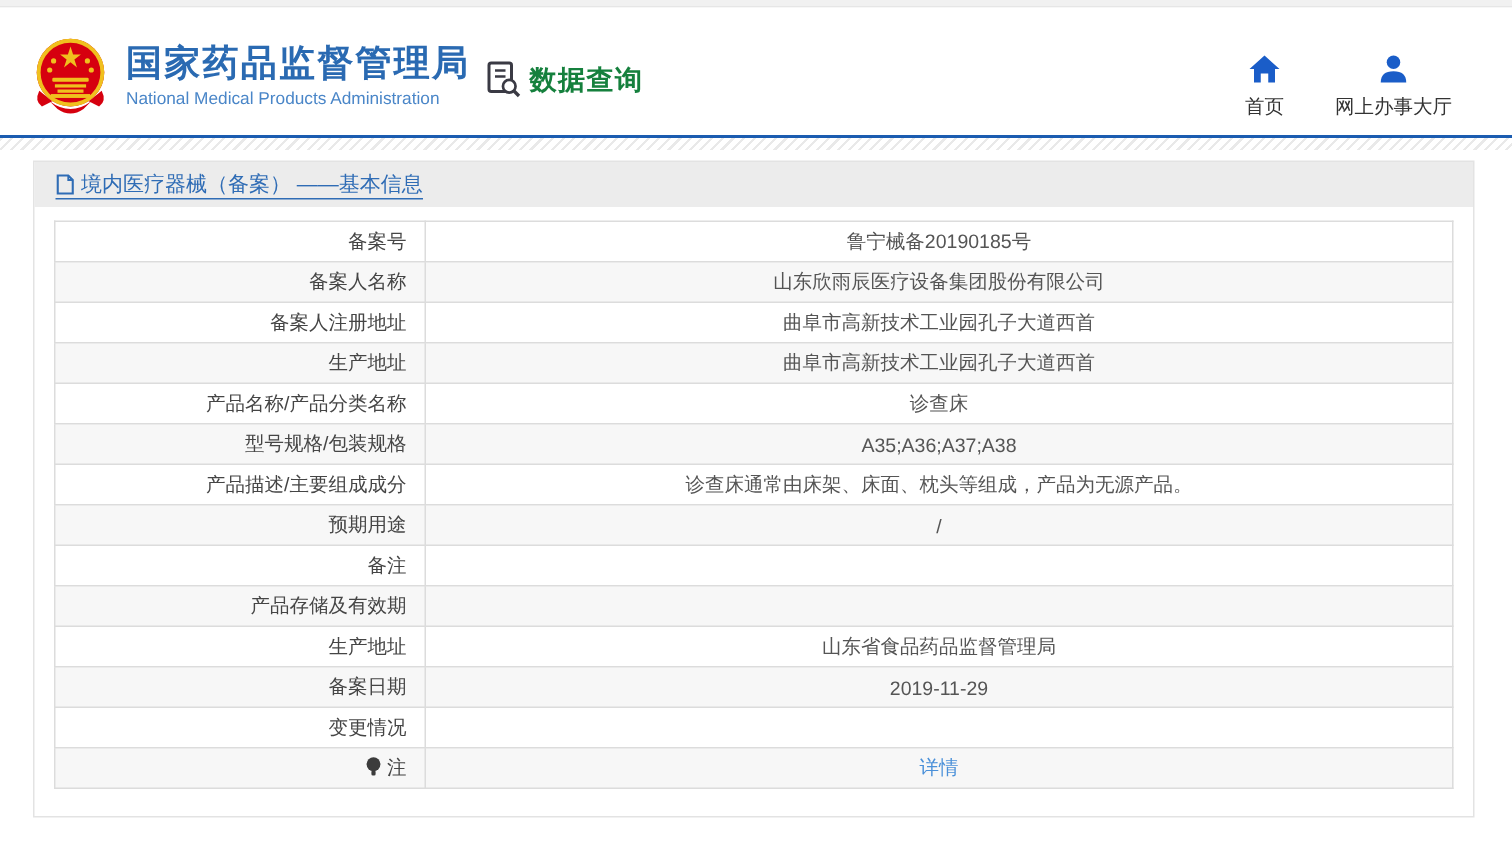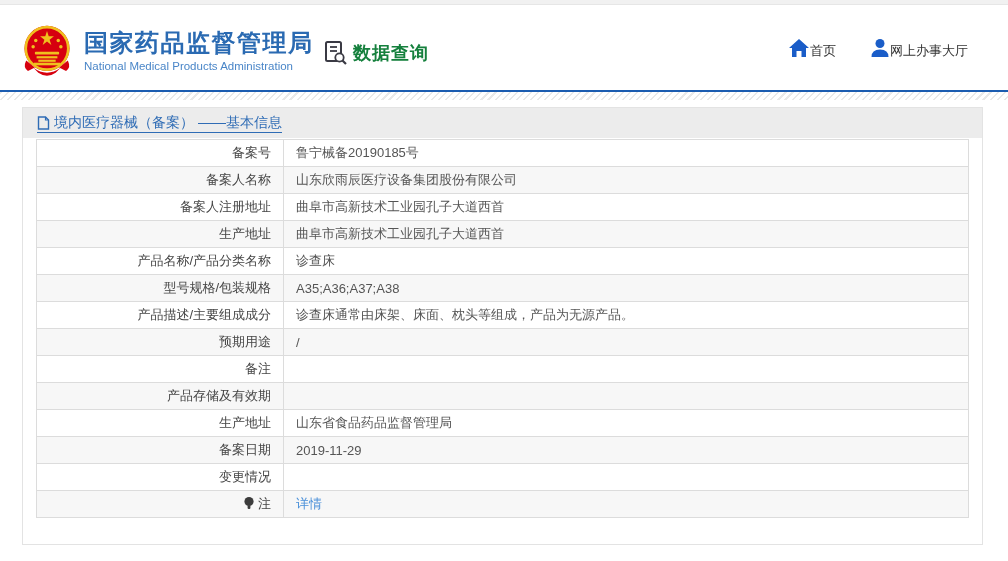--- a/index.html
+++ b/index.html
@@ -13,40 +13,40 @@
   
   .header { position:relative; height:85px; background:#fff; }
   .logo-wrap { position:absolute; left:21px; top:19px; display:flex; align-items:center; }
   .emblem { width:52px; height:54px; }
   .org-names { margin-left:11px; }
   .org-cn { color:#2a6ab2; font-size:24px; font-weight:bold; letter-spacing:1.5px; line-height:1.1; }
   .org-en { color:#4a86c8; font-size:11.5px; margin-top:4px; }
   .dq { position:absolute; left:322px; top:34px; display:flex; align-items:center; color:#15803d; }
   .dq-text { font-size:18px; font-weight:bold; margin-left:4px; letter-spacing:1px; }
   .nav { position:absolute; right:40px; top:31px; display:flex; gap:34px; }
-  .nav-item { display:flex; flex-direction:row; align-items:center; cursor:pointer; }
+  .nav-item { display:flex; flex-direction:column; align-items:center; cursor:pointer; }
   .nav-label { font-size:13px; color:#333; margin-top:6px; white-space:nowrap; }
 
   .blue-line { height:2px; background:#1b5cb0; }
   .hatch { height:8px;
     background:repeating-linear-gradient(135deg,#e9e9e9 0 1.5px,#ffffff 1.5px 5px); }
 
   
   .card { position:absolute; left:22px; top:107px; width:961px; height:438px;
     background:#fff; border:1px solid #e3e3e3; }
   .crumbbar { height:30px; background:#ececec; display:flex; align-items:center; padding-left:14px; }
   .crumb { display:inline-flex; align-items:center; gap:4px; color:#2f6cb5;
     font-size:14px; border-bottom:1px solid #2f6cb5; padding-bottom:0; }
 
-  .tbl-wrap { padding:1px 13px 0 13px; }
+  .tbl-wrap { padding:9px 13px 0 13px; }
   table { border-collapse:collapse; width:933px; font-size:13px; border:1px solid #c6c6c6; }
   td { border:1px solid #dcdcdc; height:27px; padding:2px 12px; background:#ffffff; }
   tr:nth-child(even) td { background:#f7f7f7; }
   td.lab { width:247px; text-align:right; color:#454545; white-space:nowrap; }
-  td.val { color:#555; }
+  td.val { color:#555;text-align:center; }
   td.lab svg { vertical-align:-2px; margin-right:3px; }
   a.detail { color:#4a90d9; text-decoration:none; cursor:pointer; }
 </style>
 </head>
 <body>
 
 <div class="topstrip"></div>
 
 <div class="header">
   <div class="logo-wrap">

